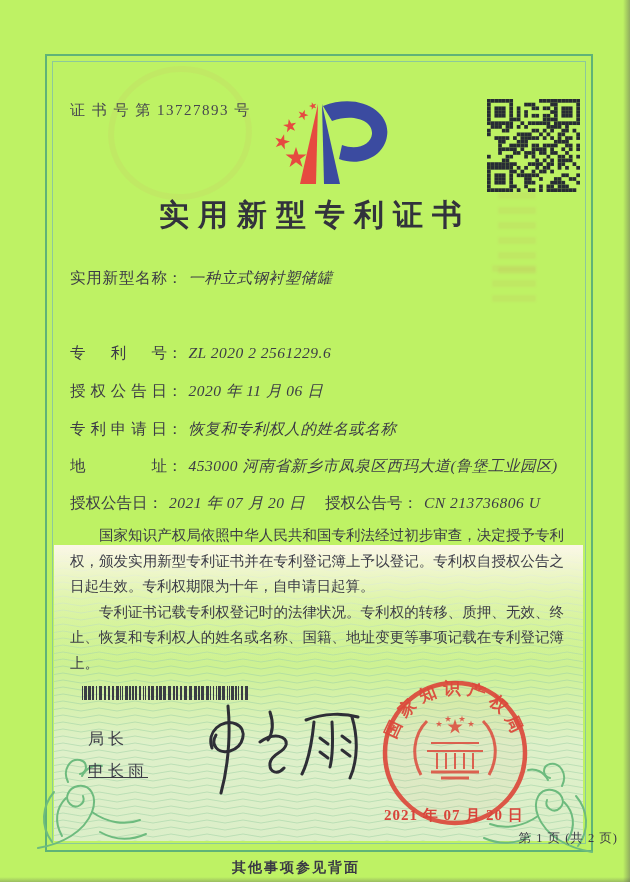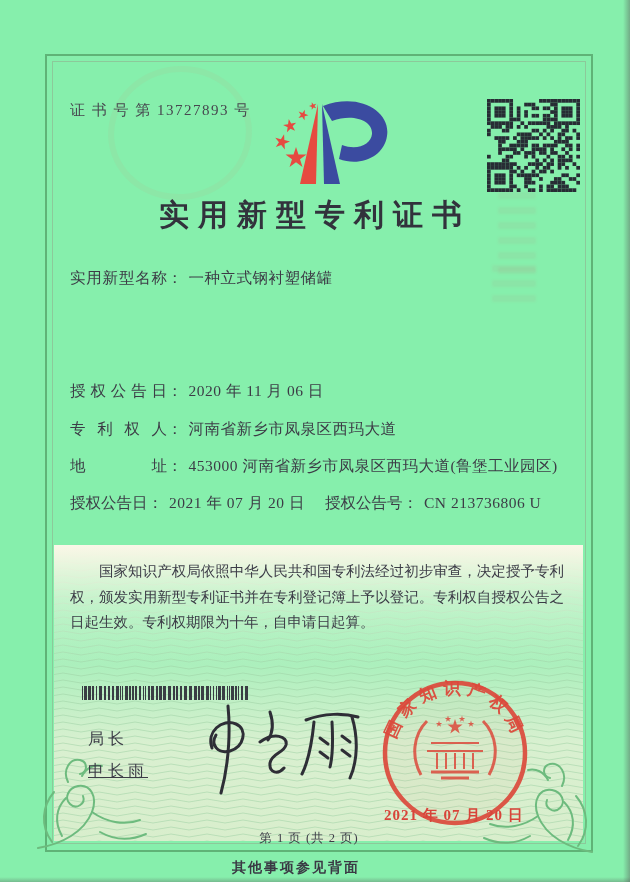--- a/index.html
+++ b/index.html
@@ -1,16 +1,16 @@
 <!DOCTYPE html>
 <html><head>
 <meta charset="utf-8">
 <style>
   html,body{margin:0;padding:0;background:#ffffff;}
-  #page{position:relative;width:630px;height:882px;background:#86efac;overflow:hidden;
+  #page{position:relative;width:630px;height:882px;background:#bef264;overflow:hidden;
         font-family:"Liberation Serif","DejaVu Serif",serif;color:#3c3c46;}
   .abs{position:absolute;}
   
   #edge-right{right:0;top:0;bottom:0;width:7px;background:linear-gradient(to right,rgba(90,90,90,0),rgba(90,90,90,.45));}
   #edge-bottom{left:0;right:0;bottom:0;height:5px;background:linear-gradient(to bottom,rgba(90,90,90,0),rgba(90,90,90,.35));}
   
   #frame-outer{left:45px;top:54px;width:544px;height:794px;border:2px solid #5fb377;}
   #frame-inner{left:52px;top:61px;width:532px;height:781px;border:1px solid #8cc99a;}
   
   #tint{left:54px;top:598px;width:529px;height:243px;
@@ -21,33 +21,33 @@
   
   #cert-no{left:70px;top:101px;font-size:15px;letter-spacing:1.5px;color:#47474f;}
   #logo{left:240px;top:96px;width:160px;height:94px;}
   #qr{left:487px;top:99px;width:93px;height:93px;}
   #title{left:0;top:195px;width:630px;text-align:center;font-size:30px;font-weight:700;
          letter-spacing:9px;color:#32323c;}
   
   .row{left:70px;width:500px;font-size:15.5px;line-height:20px;white-space:nowrap;}
   .flabel{display:inline-block;width:97px;text-align:justify;text-align-last:justify;vertical-align:top;}
   .colon{display:inline-block;margin-right:6px;}
-  .fvalue{letter-spacing:.5px;}
+  .fvalue{letter-spacing:.5px;font-style:italic;}
   #grant-no{position:absolute;left:255px;top:0;white-space:nowrap;}
   
-  #body-text{left:70px;top:523px;width:494px;font-size:14.5px;line-height:25.5px;color:#3b3b46;margin-top:36px;}
+  #body-text{left:70px;top:523px;width:494px;font-size:14.5px;line-height:25.5px;color:#3b3b46;}
   #body-text p{margin:0;text-indent:2em;text-align:justify;}
   
   #barcode{left:82px;top:686px;width:166px;height:14px;}
   #signer-title{left:88px;top:729px;font-size:16px;letter-spacing:4px;color:#3b3b46;}
   #signer-name{left:88px;top:761px;font-size:16px;letter-spacing:4px;color:#3b3b46;text-decoration:underline;}
   #signature{left:190px;top:700px;width:190px;height:100px;}
   #seal{left:375px;top:675px;width:160px;height:160px;}
   #seal-date{left:384px;top:806px;font-size:15px;font-weight:700;color:#d8443a;letter-spacing:1px;white-space:nowrap;}
-  #page-no{left:0;top:830px;width:618px;text-align:center;font-size:12.5px;letter-spacing:1px;color:#3b3b46;}
+  #page-no{left:0;top:830px;width:618px;text-align:right;font-size:12.5px;letter-spacing:1px;color:#3b3b46;}
   #back-note{left:0;top:859px;width:592px;text-align:center;font-size:14px;font-weight:600;letter-spacing:2px;color:#3a3a44;}
   
   .corner{width:132px;height:106px;}
   #corner-left{left:28px;top:746px;}
   #corner-right{left:470px;top:750px;transform:scaleX(-1);}
   
   #ghost-circle{left:108px;top:66px;width:132px;height:122px;border-radius:50%;
         border:6px solid rgba(221,130,120,.07);transform:rotate(-8deg);}
   .ghost-text{background:repeating-linear-gradient(0deg,rgba(205,90,95,.55) 0 7px,transparent 7px 15px);
         opacity:.12;filter:blur(1px);}
@@ -440,39 +440,43 @@
       <rect x="78.12" y="89.28" width="3.72" height="3.72" fill="#272c34"></rect>
       <rect x="81.84" y="89.28" width="3.72" height="3.72" fill="#272c34"></rect>
       <rect x="85.56" y="89.28" width="3.72" height="3.72" fill="#272c34"></rect>
     </svg>
 
   <div class="abs" id="title">实用新型专利证书</div>
 
   <div class="abs row" style="top:268px">
     <span class="flabel">实用新型名称</span><span class="colon">：</span><span class="fvalue">一种立式钢衬塑储罐</span>
   </div>
+  <div class="abs row" style="top:343px">
+    <span class="flabel">专利号</span><span class="colon">：</span><span class="fvalue">ZL 2020 2 2561229.6</span>
+  </div>
   <div class="abs row" style="top:381px">
     <span class="flabel">授权公告日</span><span class="colon">：</span><span class="fvalue">2020 年 11 月 06 日</span>
   </div>
   <div class="abs row" style="top:419px">
-    <span class="flabel">专利权人</span><span class="colon">：</span><span class="fvalue">河南省新乡市凤泉区西玛大道</span>
+    <span class="flabel">专利申请日</span><span class="colon">：</span><span class="fvalue">恢复和专利权人的姓名或名称</span>
   </div>
   <div class="abs row" style="top:456px">
     <span class="flabel">地址</span><span class="colon">：</span><span class="fvalue">453000 河南省新乡市凤泉区西玛大道(鲁堡工业园区)</span>
   </div>
 
   <div class="abs row" style="top:493px">
     <span>授权公告日</span><span class="colon">：</span><span class="fvalue">2021 年 07 月 20 日</span>
     <span id="grant-no">
       <span>授权公告号</span><span class="colon">：</span><span class="fvalue">CN 213736806 U</span>
     </span>
   </div>
 
   <div class="abs" id="body-text">
     <p>国家知识产权局依照中华人民共和国专利法经过初步审查，决定授予专利权，颁发实用新型专利证书并在专利登记簿上予以登记。专利权自授权公告之日起生效。专利权期限为十年，自申请日起算。</p>
+    <p>专利证书记载专利权登记时的法律状况。专利权的转移、质押、无效、终止、恢复和专利权人的姓名或名称、国籍、地址变更等事项记载在专利登记簿上。</p>
   </div>
 
   <svg class="abs" id="barcode" viewBox="0 0 166 14" preserveAspectRatio="none">
       <rect x="0" y="0" width="1" height="14" fill="#3a3d44"></rect>
       <rect x="2" y="0" width="3" height="14" fill="#3a3d44"></rect>
       <rect x="6" y="0" width="3" height="14" fill="#3a3d44"></rect>
       <rect x="10" y="0" width="2" height="14" fill="#3a3d44"></rect>
       <rect x="14" y="0" width="1" height="14" fill="#3a3d44"></rect>
       <rect x="17" y="0" width="3" height="14" fill="#3a3d44"></rect>
       <rect x="22" y="0" width="2" height="14" fill="#3a3d44"></rect>

